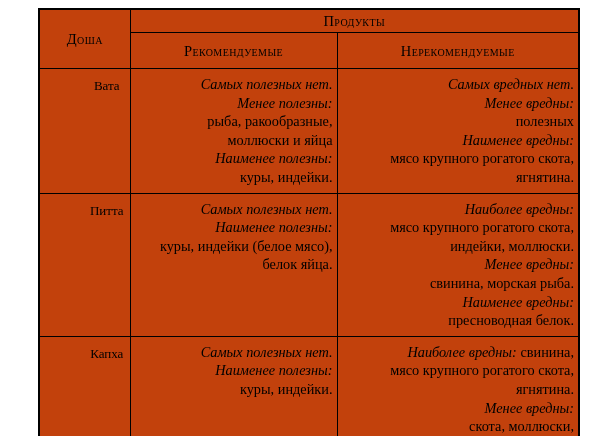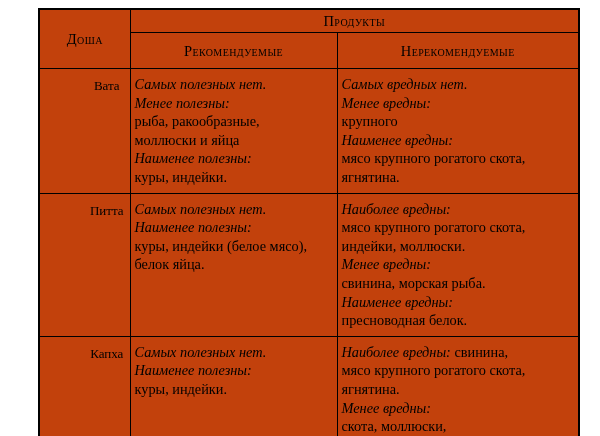--- a/index.html
+++ b/index.html
@@ -79,21 +79,21 @@
   .dosha-name {
     text-align: center;
     font-size: 13px;
     line-height: 19px;
     padding-top: 7px;
     white-space: nowrap;
     padding-left: 44px;
   }
 
   .cell {
-    text-align: left;
+    text-align: right;
     font-size: 14.3px;
     line-height: 18.6px;
     padding: 6px 4px 6px 4px;
   }
 
   .cell .lbl {
     font-style: italic;
   }
   .cell .txt {
     font-style: normal;
@@ -141,21 +141,21 @@
             <span class="line"><span class="lbl">Самых полезных нет.</span></span>
             <span class="line"><span class="lbl">Менее полезны:</span></span>
             <span class="line txt">рыба, ракообразные,</span>
             <span class="line txt">моллюски и яйца</span>
             <span class="line"><span class="lbl">Наименее полезны:</span></span>
             <span class="line txt">куры, индейки.</span>
           </td>
         <td class="cell">
             <span class="line"><span class="lbl">Самых вредных нет.</span></span>
             <span class="line"><span class="lbl">Менее вредны:</span></span>
-            <span class="line txt">крупного</span>
+            <span class="line txt">полезных</span>
             <span class="line"><span class="lbl">Наименее вредны:</span></span>
             <span class="line txt">мясо крупного рогатого скота,</span>
             <span class="line txt">ягнятина.</span>
           </td>
       </tr>
       <tr class="row-pitta">
         <td class="dosha-name">Питта</td>
         <td class="cell">
             <span class="line"><span class="lbl">Самых полезных нет.</span></span>
             <span class="line"><span class="lbl">Наименее полезны:</span></span>

